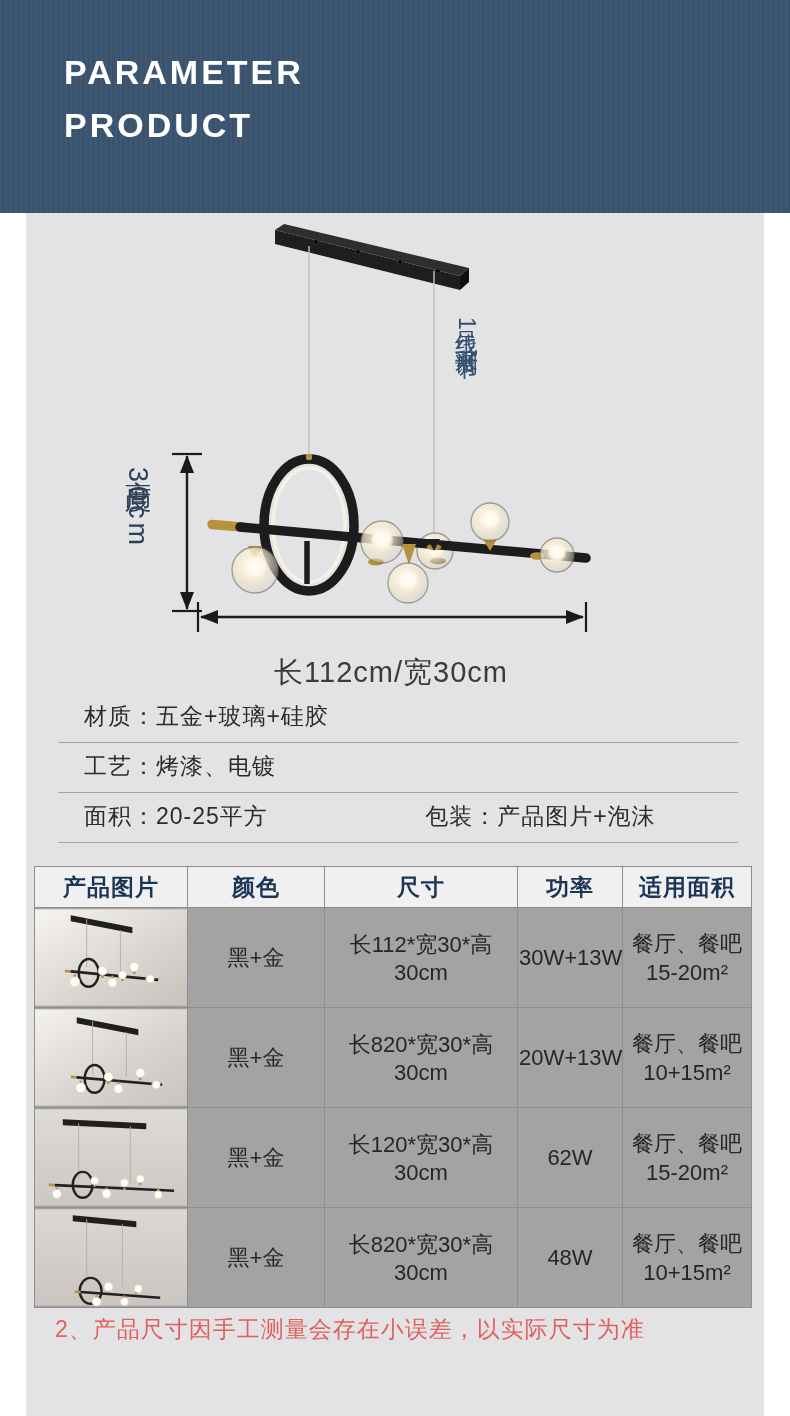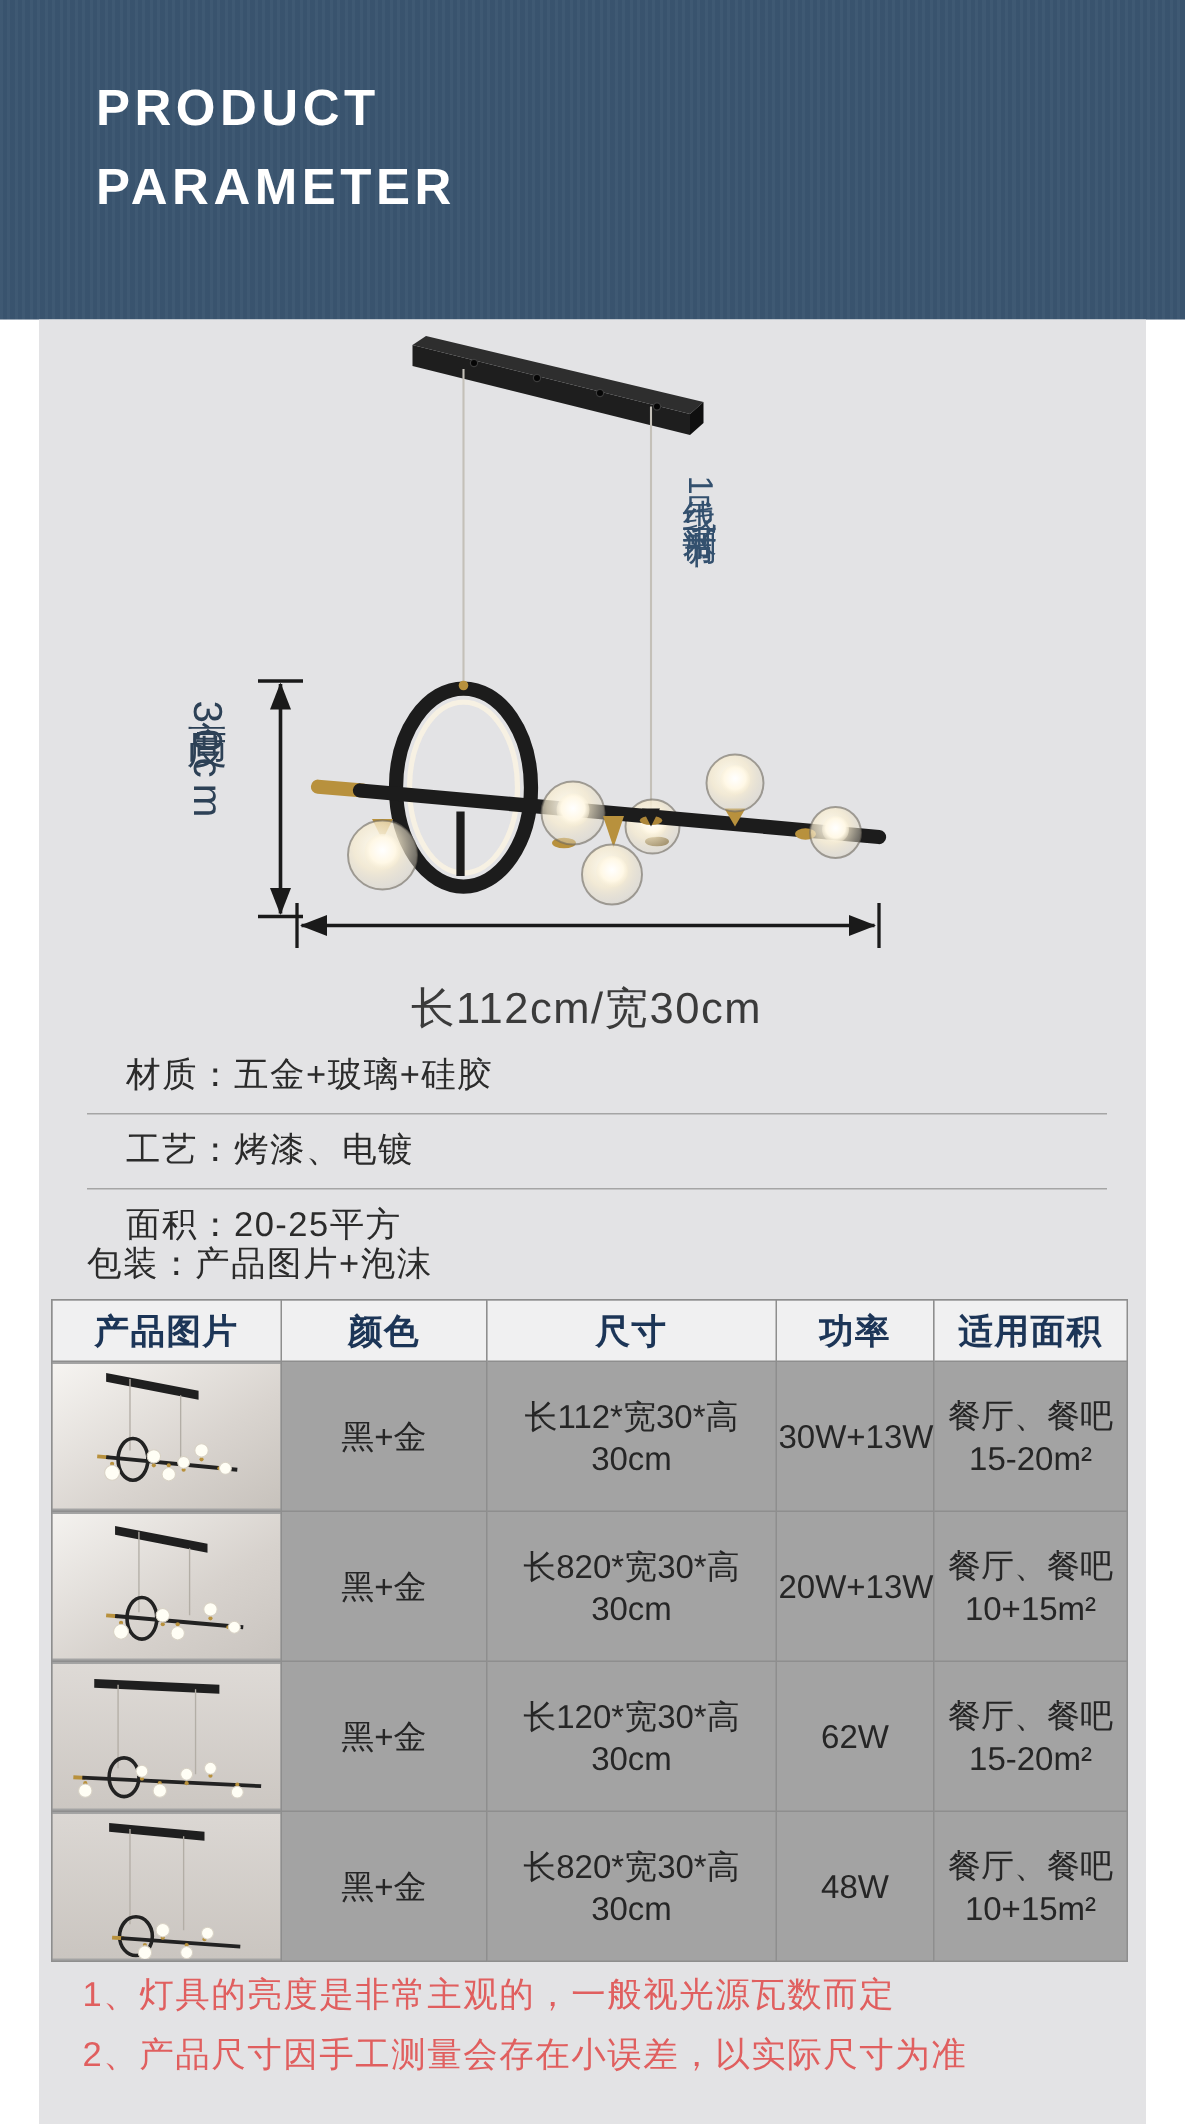--- a/index.html
+++ b/index.html
@@ -36,21 +36,21 @@
     left:426px;top:100px;height:178px;
     writing-mode:vertical-rl;text-orientation:mixed;
     font-size:23px;color:#33506e;letter-spacing:2px;
   }
   .ann-length{
     left:170px;top:440px;width:390px;text-align:center;
     font-size:29px;color:#3b3b3b;letter-spacing:1px;
   }
   
   .specs{position:absolute;left:32px;top:480px;width:680px;font-size:23px;color:#2b2b2b;}
-  .spec-row{display:flex;border-bottom:1px solid #a5a5a5;padding:10px 0 13px 0;line-height:26px;flex-direction:column;}
+  .spec-row{display:flex;border-bottom:1px solid #a5a5a5;padding:10px 0 13px 0;line-height:26px;}
   .spec-cell.left{width:54%;padding-left:26px;box-sizing:border-box;}
   .spec-cell.right{width:46%;}
   .spec-cell span{letter-spacing:1px;}
   
   table.variant{
     position:absolute;left:8px;top:653px;width:717px;
     border-collapse:collapse;table-layout:fixed;
     background:#a3a3a3;
   }
   table.variant th,table.variant td{
@@ -68,22 +68,22 @@
   .notes{position:absolute;left:29px;top:1103px;font-size:23px;color:#e05f5f;letter-spacing:1px;}
   .notes .note{line-height:27px;margin-bottom:13px;}
 </style>
 </head>
 <body>
 
 <div>
 
   <header class="hero">
     <div class="hero-title">
+      <div>PARAMETER</div>
       <div>PRODUCT</div>
-      <div>PARAMETER</div>
     </div>
   </header>
 
   <div class="panel">
 
     <div class="diagram">
       <svg width="738" height="470" viewBox="0 0 738 470">
         <defs>
           <radialGradient id="glass" cx="0.42" cy="0.38" r="0.75">
             <stop offset="0" stop-color="#fffdf4" stop-opacity="0.95"></stop>
@@ -365,18 +365,17 @@
           <td>48W</td>
           <td>
             <div class="area-line">餐厅、餐吧</div>
             <div class="area-line">10+15m²</div>
           </td>
         </tr>
       </tbody>
     </table>
 
     <div class="notes">
-      <div class="note">1、灯具的亮度是非常主观的，一般视光源瓦数而定</div>
       <div class="note">2、产品尺寸因手工测量会存在小误差，以实际尺寸为准</div>
     </div>
 
   </div>
 </div>
 
 </body></html>

